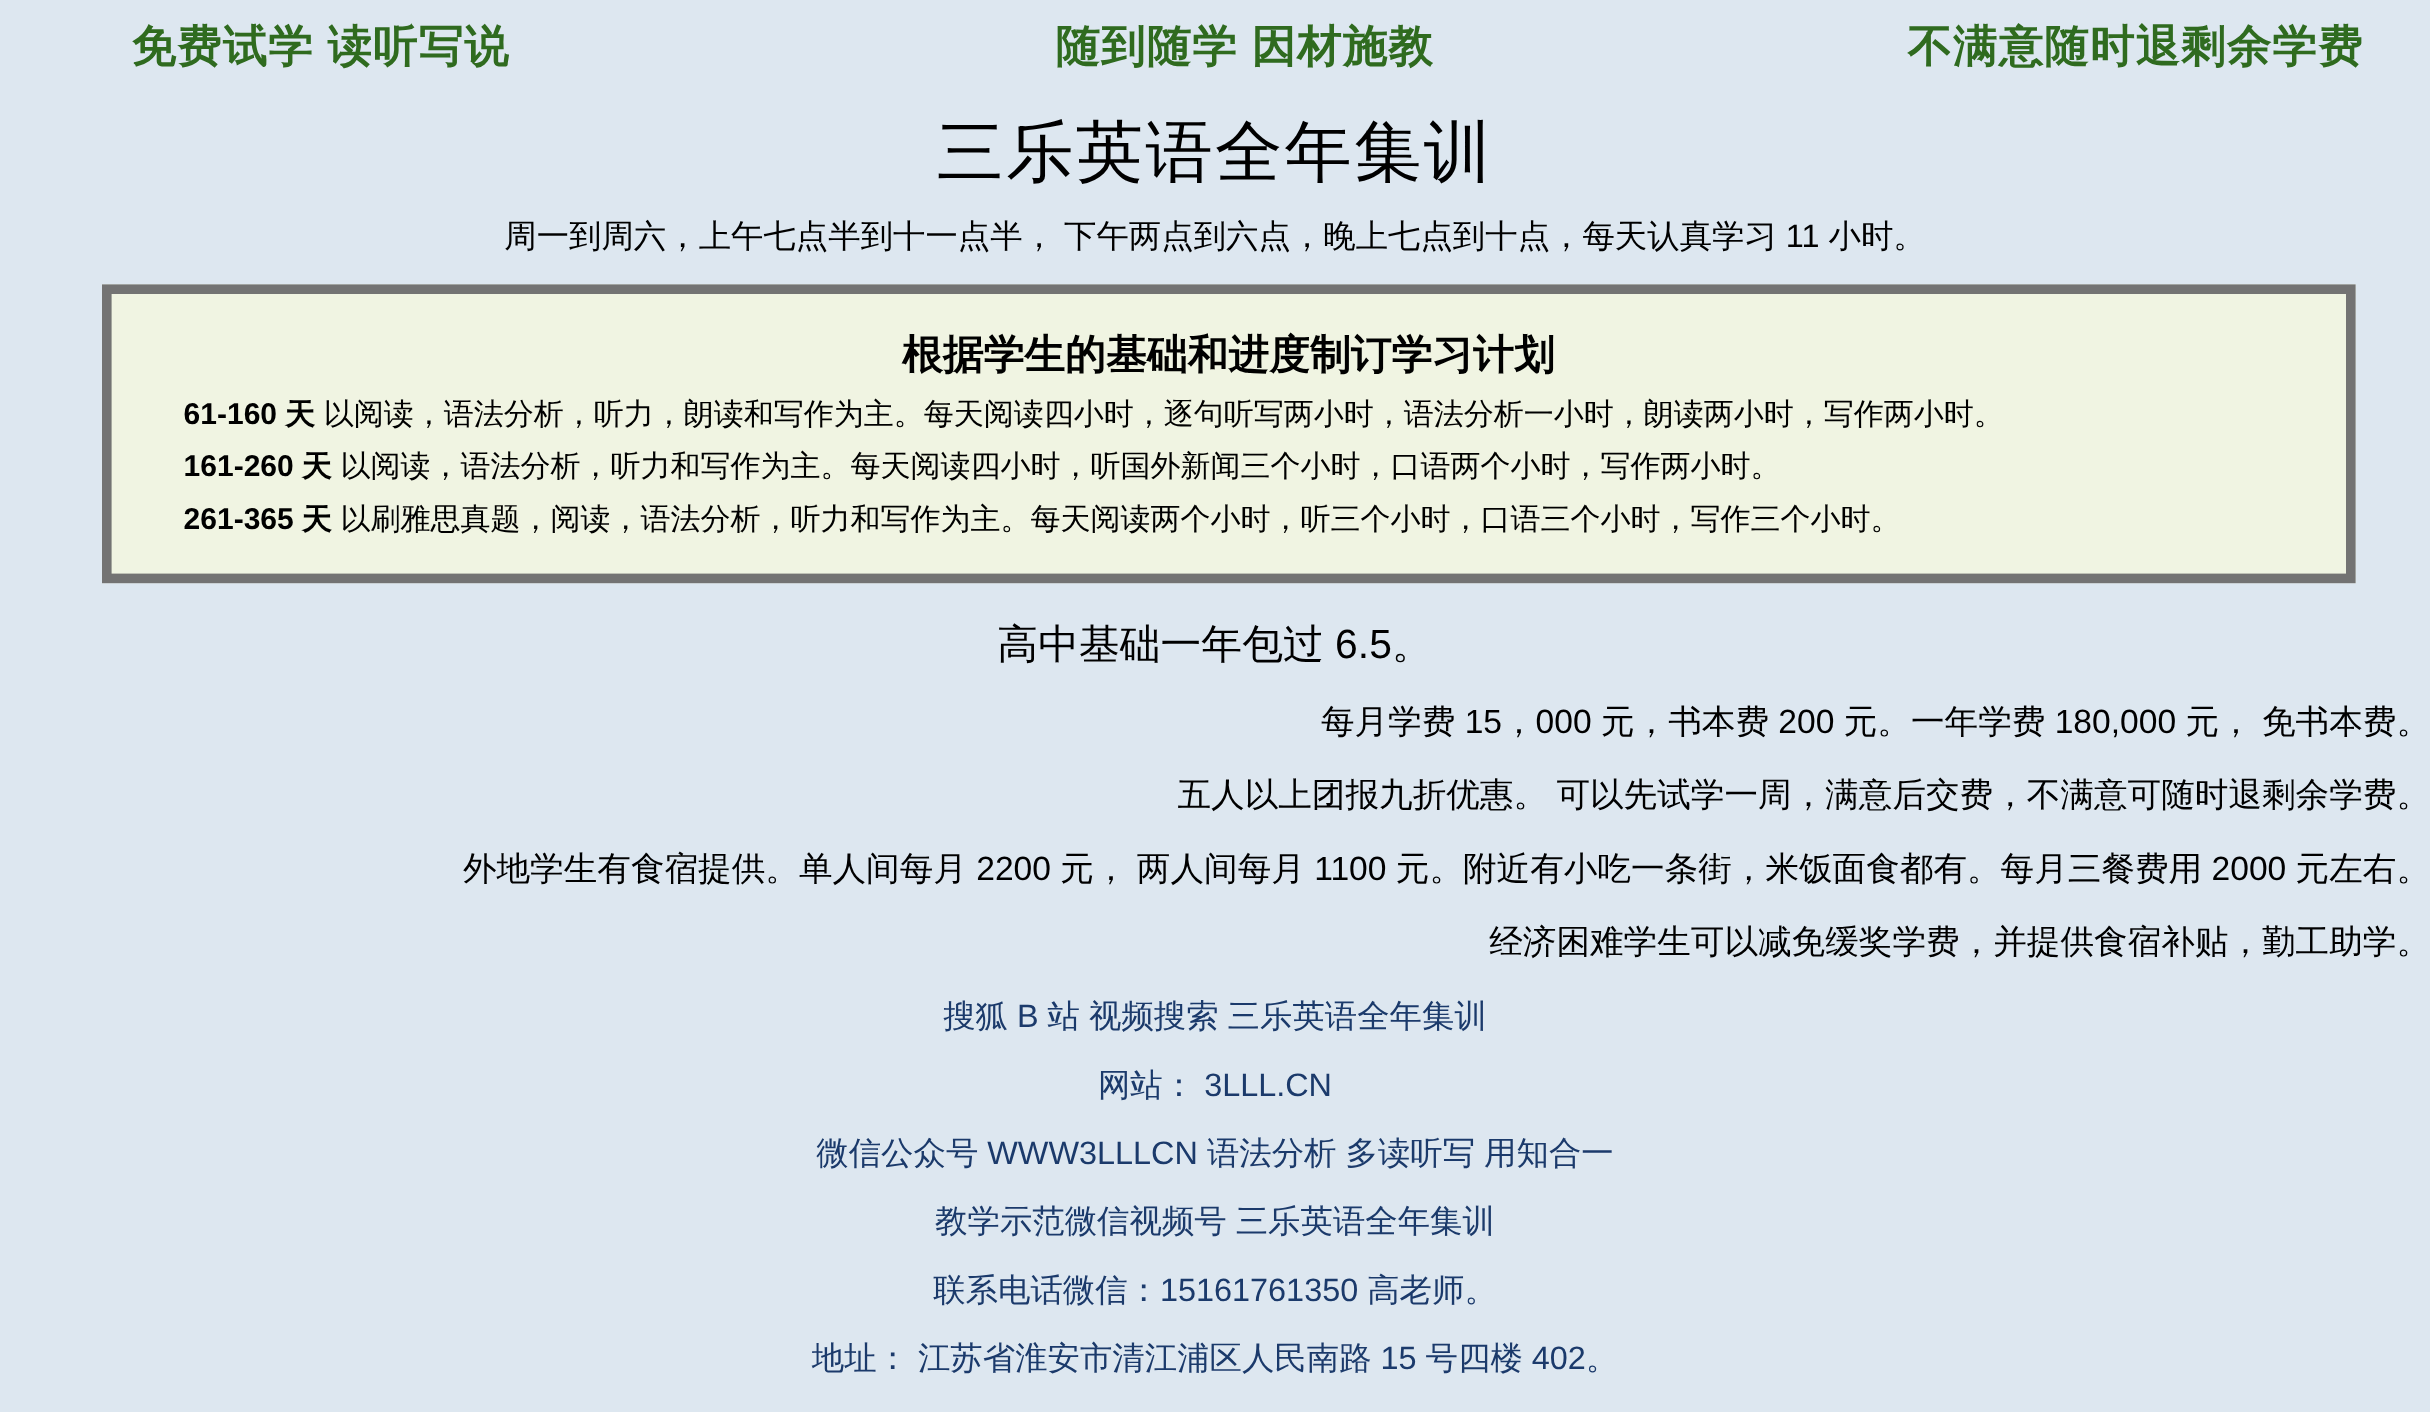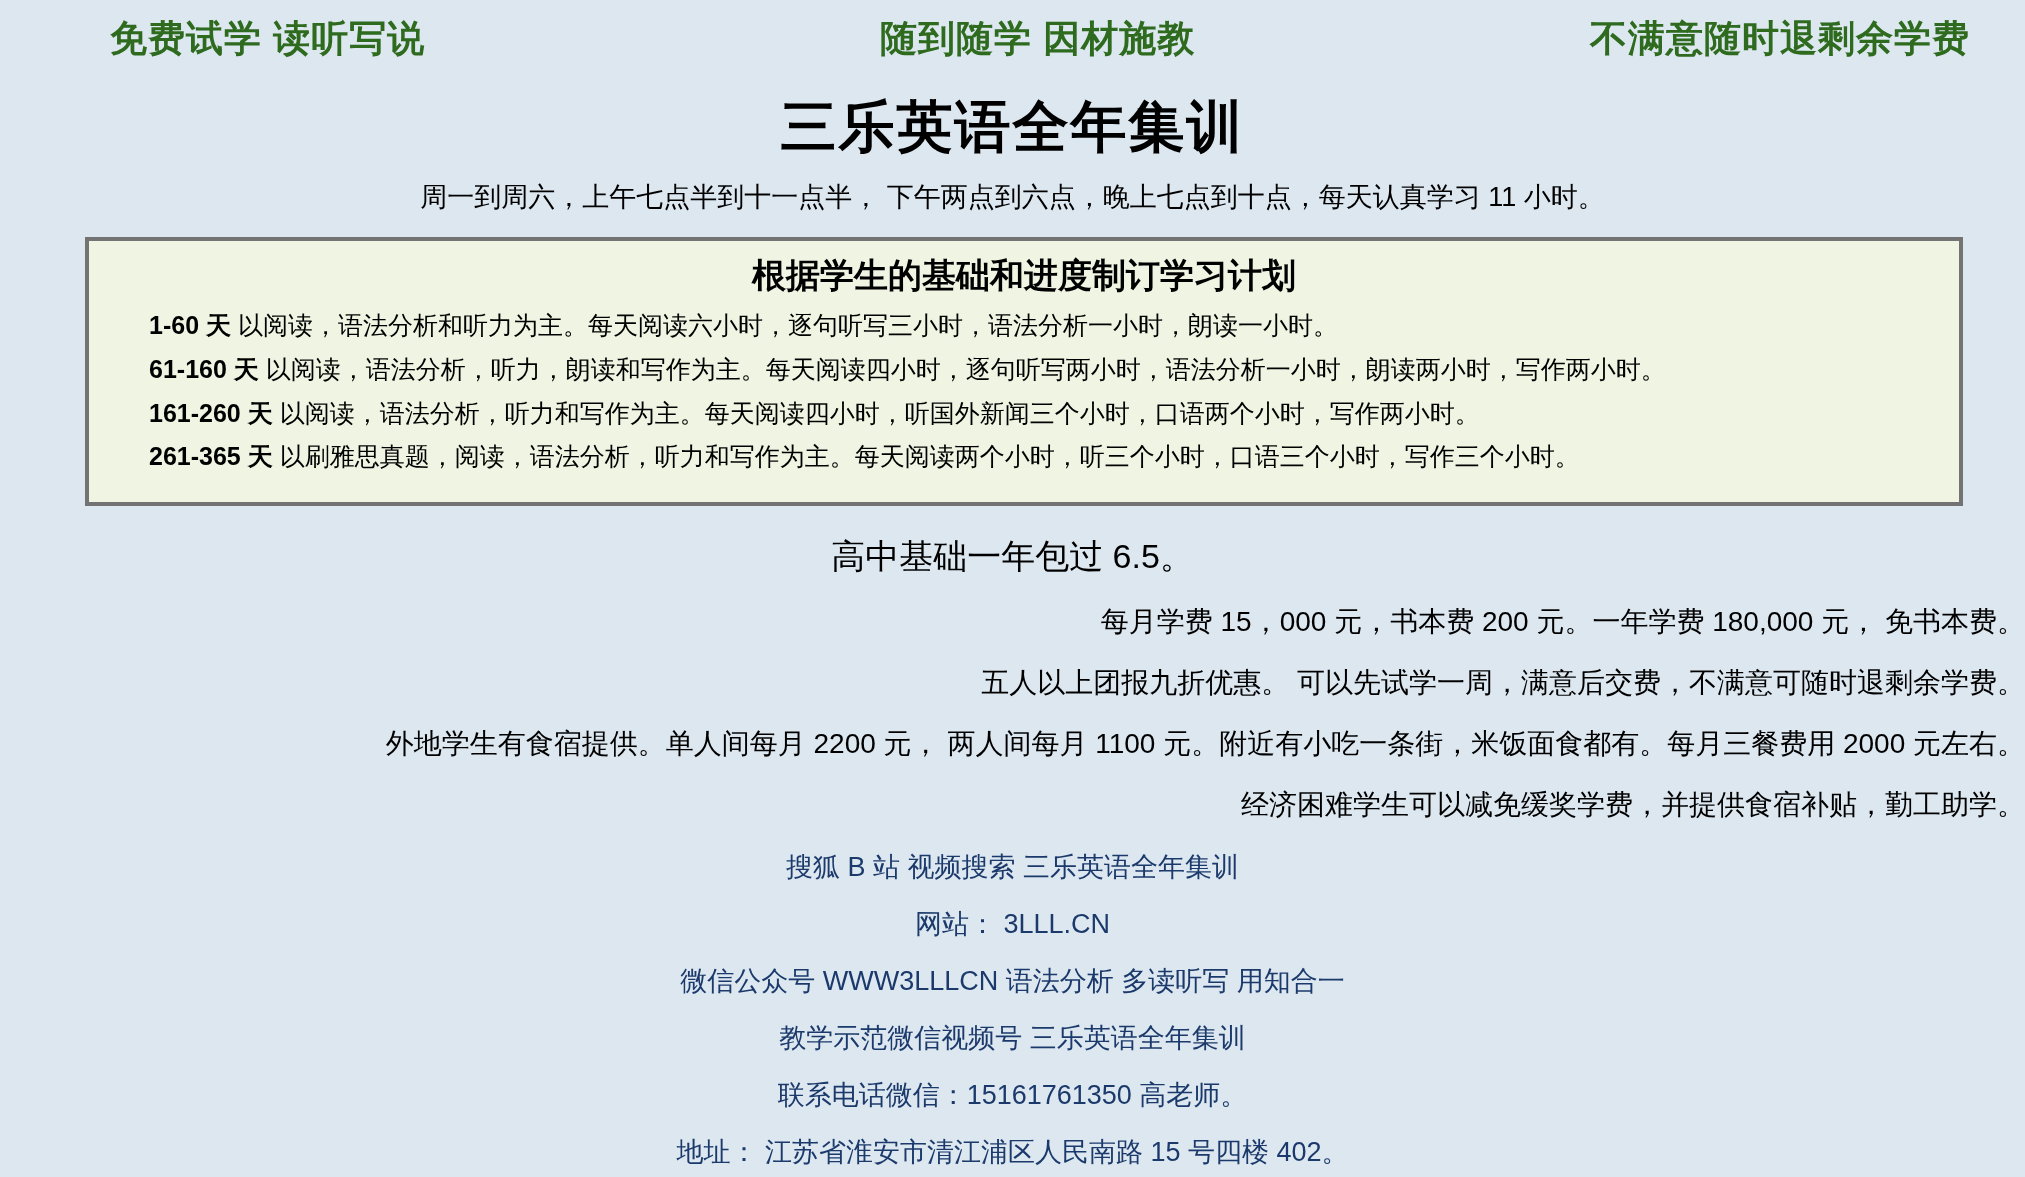--- a/index.html
+++ b/index.html
@@ -37,40 +37,40 @@
     white-space: nowrap;
   }
   .slogan.mid {
     margin-left: 60px;
   }
 
   
   .main-title {
     text-align: center;
     font-size: 56px;
-    font-weight: bold;
+    font-weight: normal;
     color: #000;
     margin-top: 26px;
     letter-spacing: 2px;
   }
 
   
   .schedule {
     text-align: center;
     font-size: 27px;
     margin-top: 13px;
     color: #000;
   }
 
   
   .plan-box {
     margin: 22px 62px 0 85px;
-    border: 4px solid #737373;
+    border: 8px solid #737373;
     background: #f0f4e2;
-    padding: 12px 0 18px 0;
+    padding: 28px 0 18px 0;
     box-sizing: border-box;
   }
   .plan-title {
     text-align: center;
     font-size: 34px;
     font-weight: bold;
     color: #000;
     margin-bottom: 10px;
   }
   .plan-line {
@@ -122,24 +122,20 @@
     <div class="slogan">不满意随时退剩余学费</div>
   </div>
 
   <div class="main-title">三乐英语全年集训</div>
 
   <div class="schedule">周一到周六，上午七点半到十一点半， 下午两点到六点，晚上七点到十点，每天认真学习 11 小时。</div>
 
   <div class="plan-box">
     <div class="plan-title">根据学生的基础和进度制订学习计划</div>
     <div class="plan-line">
-      <span class="range">1-60 天</span>
-      <span>以阅读，语法分析和听力为主。每天阅读六小时，逐句听写三小时，语法分析一小时，朗读一小时。</span>
-    </div>
-    <div class="plan-line">
       <span class="range">61-160 天</span>
       <span>以阅读，语法分析，听力，朗读和写作为主。每天阅读四小时，逐句听写两小时，语法分析一小时，朗读两小时，写作两小时。</span>
     </div>
     <div class="plan-line">
       <span class="range">161-260 天</span>
       <span>以阅读，语法分析，听力和写作为主。每天阅读四小时，听国外新闻三个小时，口语两个小时，写作两小时。</span>
     </div>
     <div class="plan-line">
       <span class="range">261-365 天</span>
       <span>以刷雅思真题，阅读，语法分析，听力和写作为主。每天阅读两个小时，听三个小时，口语三个小时，写作三个小时。</span>

